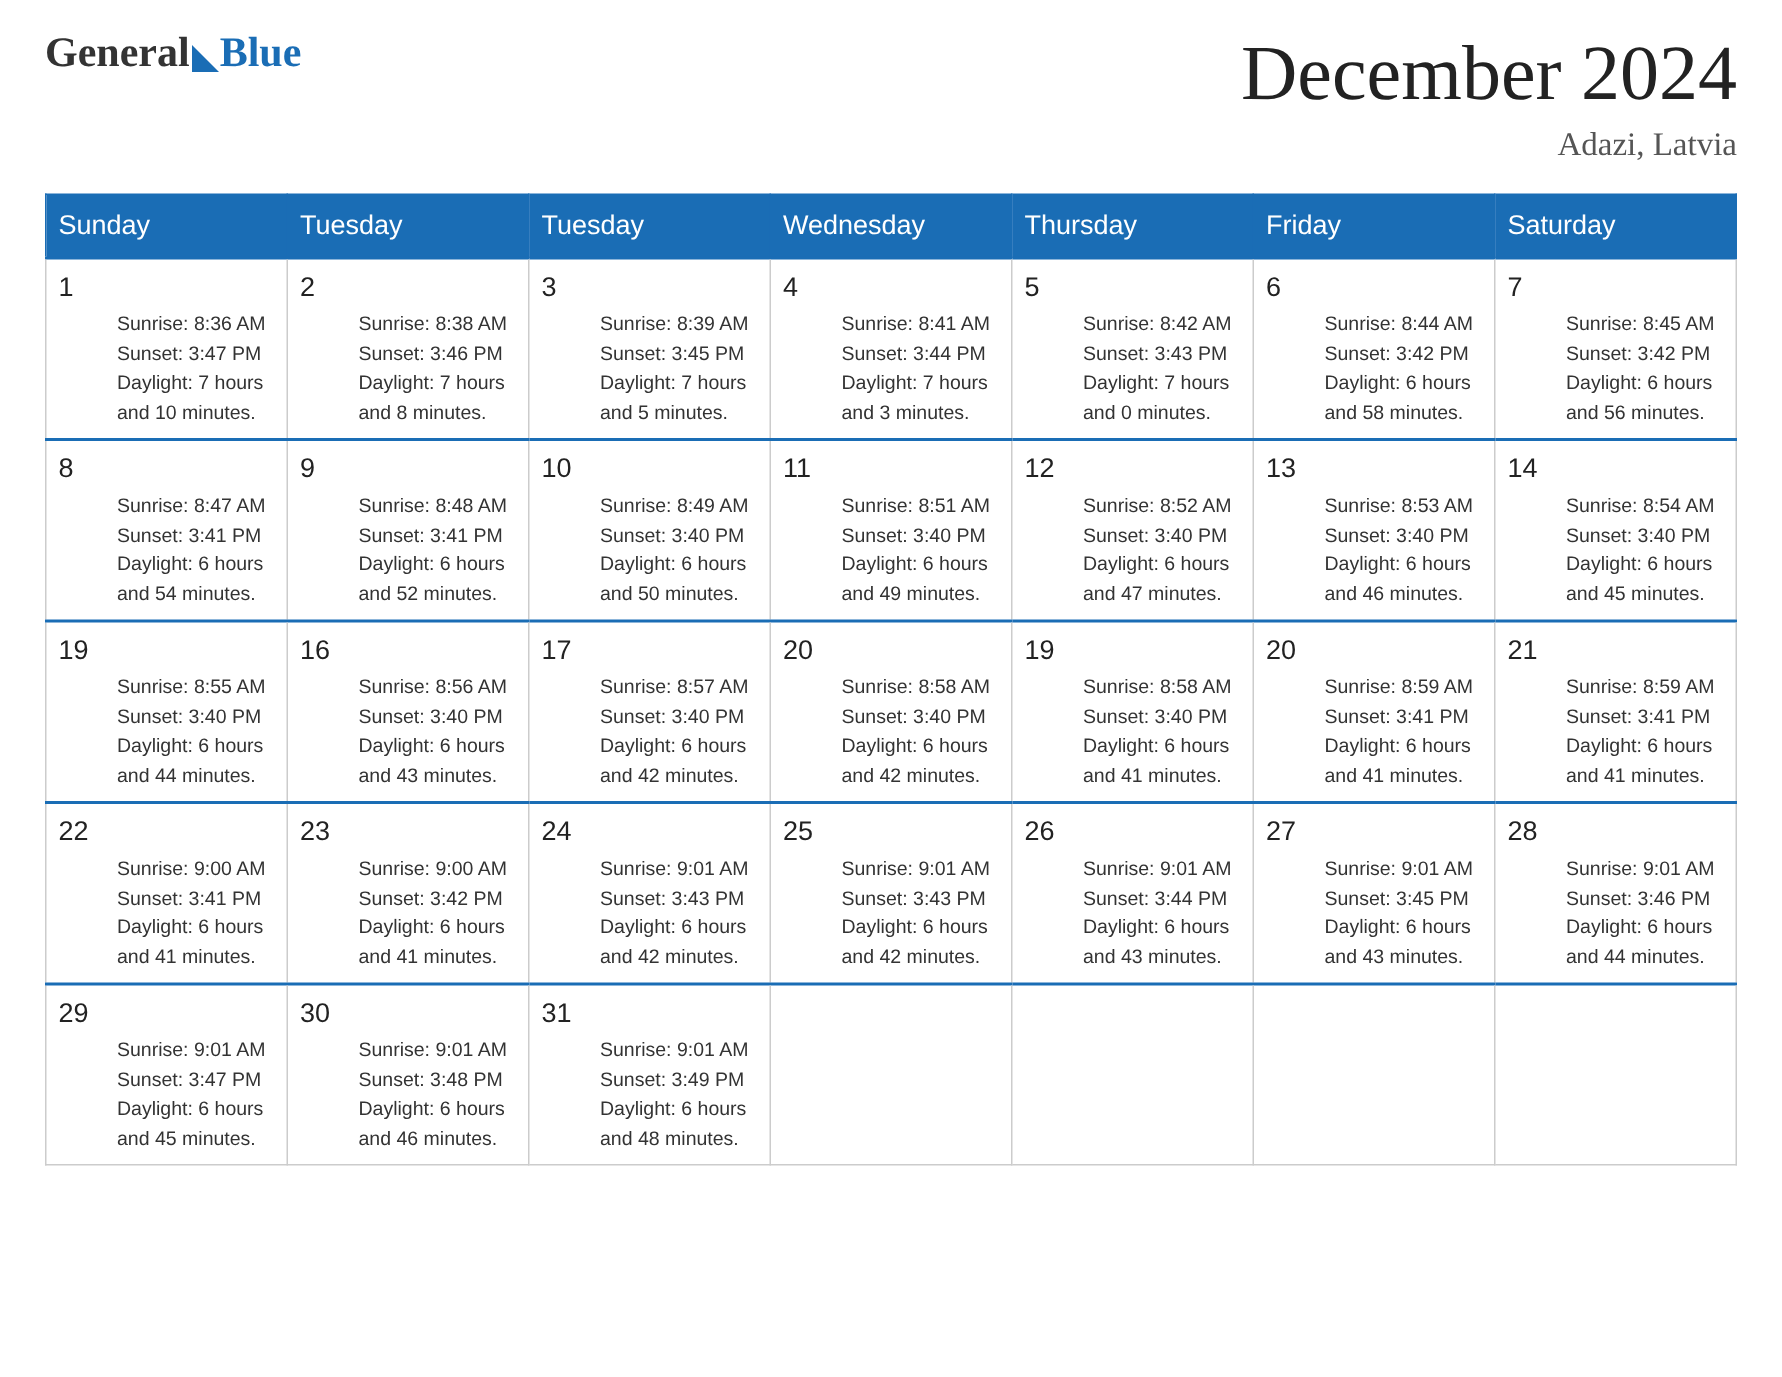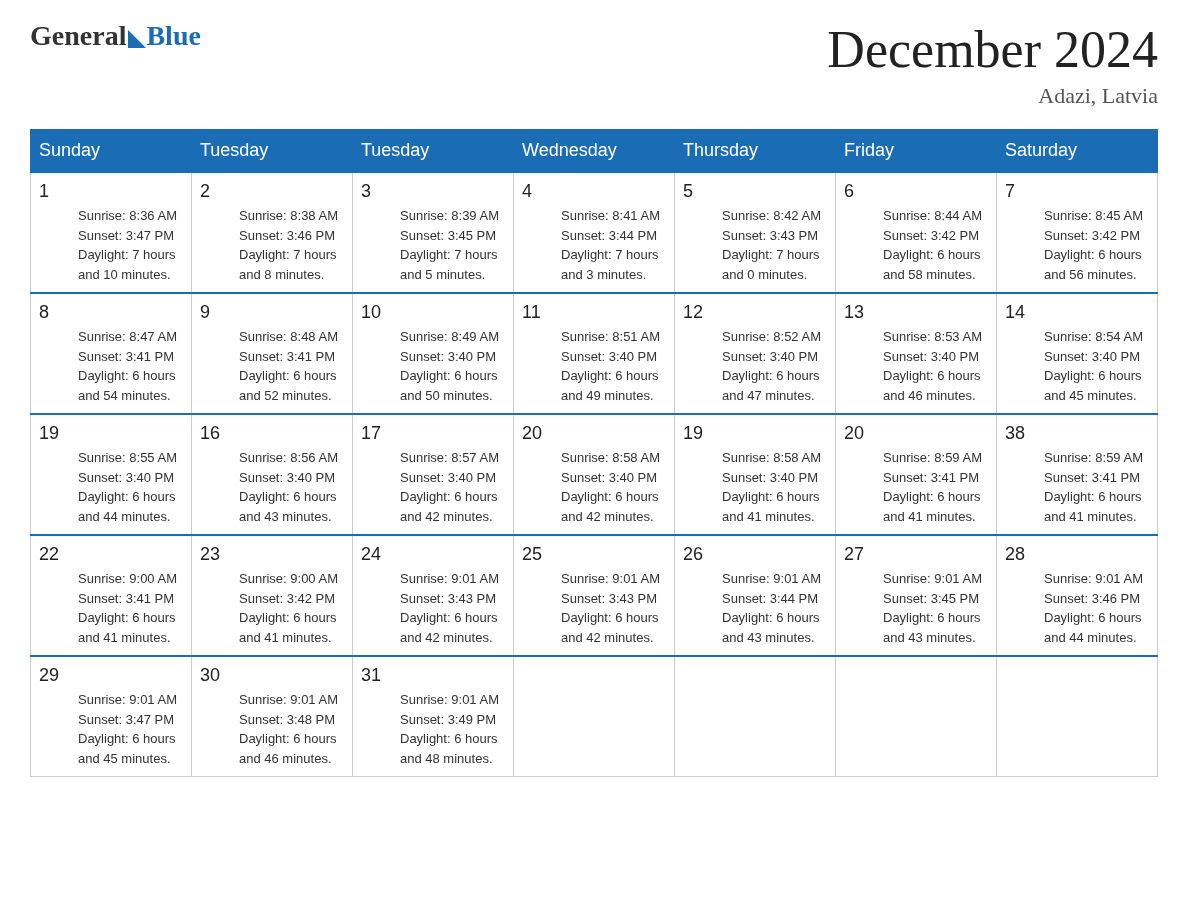--- a/index.html
+++ b/index.html
@@ -214,21 +214,21 @@
         </td>
         <td>
           <span class="day-number">19</span>
           <div class="day-info">Sunrise: 8:58 AM<br>Sunset: 3:40 PM<br>Daylight: 6 hours<br>and 41 minutes.</div>
         </td>
         <td>
           <span class="day-number">20</span>
           <div class="day-info">Sunrise: 8:59 AM<br>Sunset: 3:41 PM<br>Daylight: 6 hours<br>and 41 minutes.</div>
         </td>
         <td>
-          <span class="day-number">38</span>
+          <span class="day-number">21</span>
           <div class="day-info">Sunrise: 8:59 AM<br>Sunset: 3:41 PM<br>Daylight: 6 hours<br>and 41 minutes.</div>
         </td>
       </tr>
       <tr>
         <td>
           <span class="day-number">22</span>
           <div class="day-info">Sunrise: 9:00 AM<br>Sunset: 3:41 PM<br>Daylight: 6 hours<br>and 41 minutes.</div>
         </td>
         <td>
           <span class="day-number">23</span>

